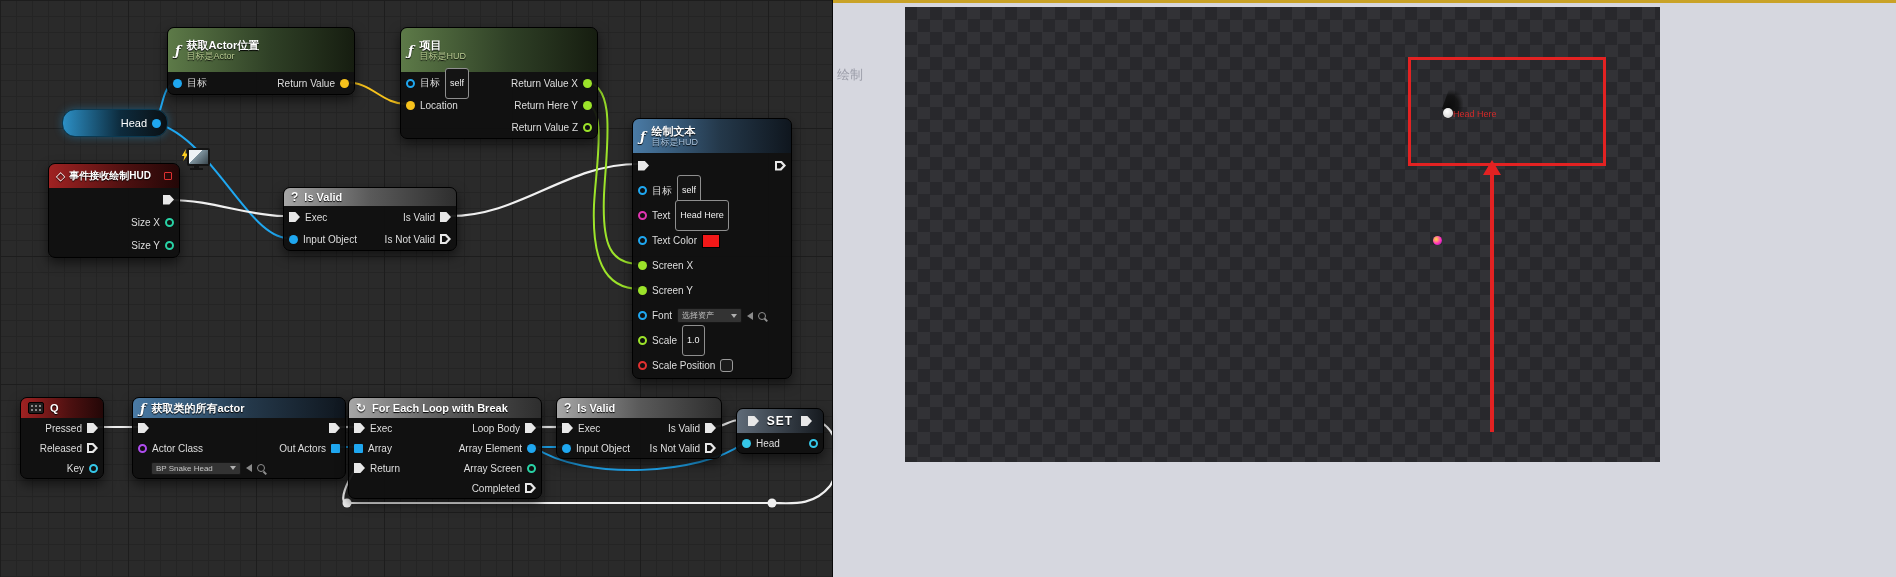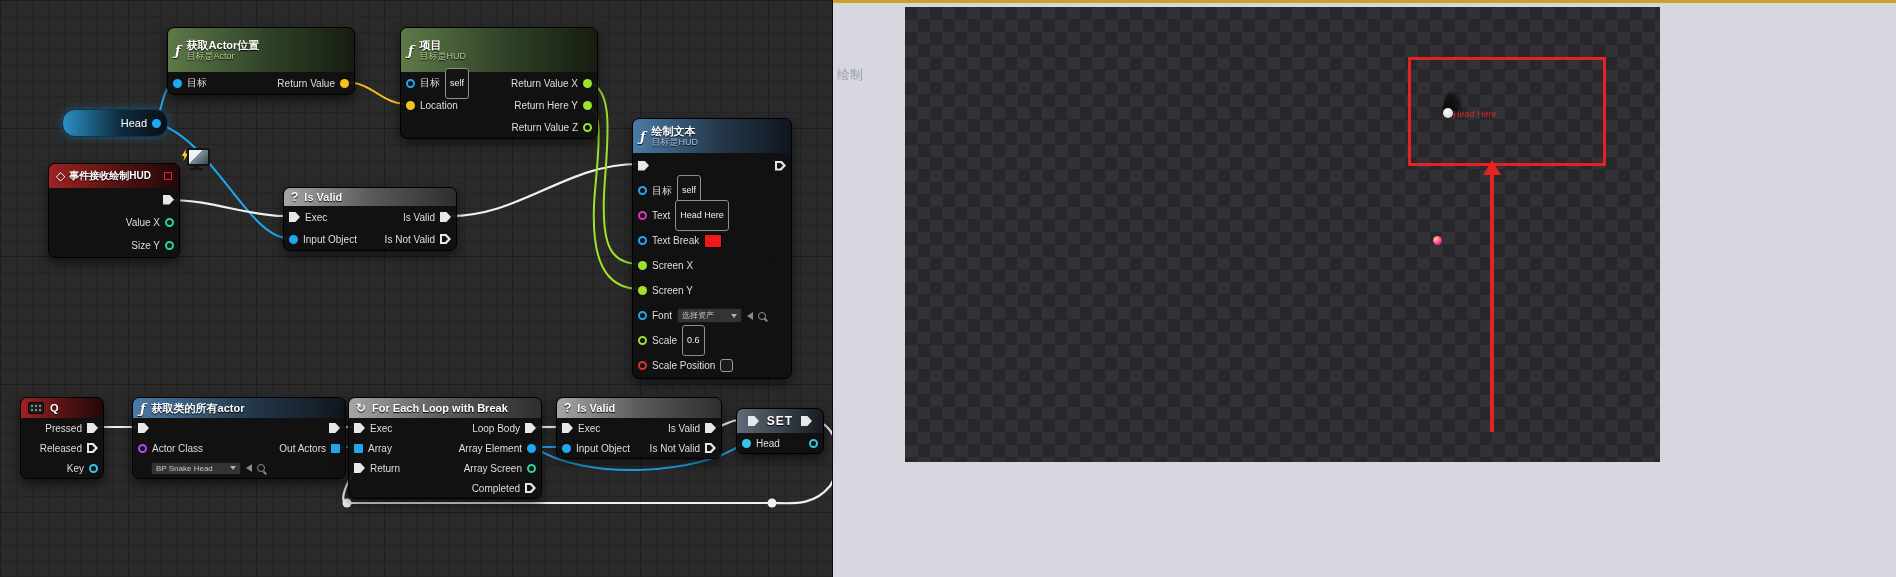--- a/index.html
+++ b/index.html
@@ -193,21 +193,21 @@
         <span>事件接收绘制HUD</span>
         <span class="sp h c-red" style="margin-left:auto;"></span>
       </div>
       <div class="row jr">
           <span class="g">
             <span class="xp"></span>
           </span>
         </div>
       <div class="row jr">
           <span class="g">
-            <span>Value X</span>
+            <span>Size X</span>
             <span class="cp h c-teal"></span>
           </span>
         </div>
       <div class="row jr">
           <span class="g">
             <span>Size Y</span>
             <span class="cp h c-teal"></span>
           </span>
         </div>
     </div>
@@ -271,21 +271,21 @@
       <div class="row">
           <span class="g">
             <span class="cp h c-mag"></span>
             <span>Text</span>
             <span class="fb">Head Here</span>
           </span>
         </div>
       <div class="row">
           <span class="g">
             <span class="cp h c-blue"></span>
-            <span>Text Break</span>
+            <span>Text Color</span>
             <span class="sw"></span>
           </span>
         </div>
       <div class="row">
           <span class="g">
             <span class="cp f c-grn"></span>
             <span>Screen X</span>
           </span>
         </div>
       <div class="row">
@@ -303,21 +303,21 @@
               <span class="car"></span>
             </span>
             <span class="bk"></span>
             <span class="mag"></span>
           </span>
         </div>
       <div class="row">
           <span class="g">
             <span class="cp h c-grn"></span>
             <span>Scale</span>
-            <span class="fb">0.6</span>
+            <span class="fb">1.0</span>
           </span>
         </div>
       <div class="row">
           <span class="g">
             <span class="cp h c-red"></span>
             <span>Scale Position</span>
             <span class="cb"></span>
           </span>
         </div>
     </div>

